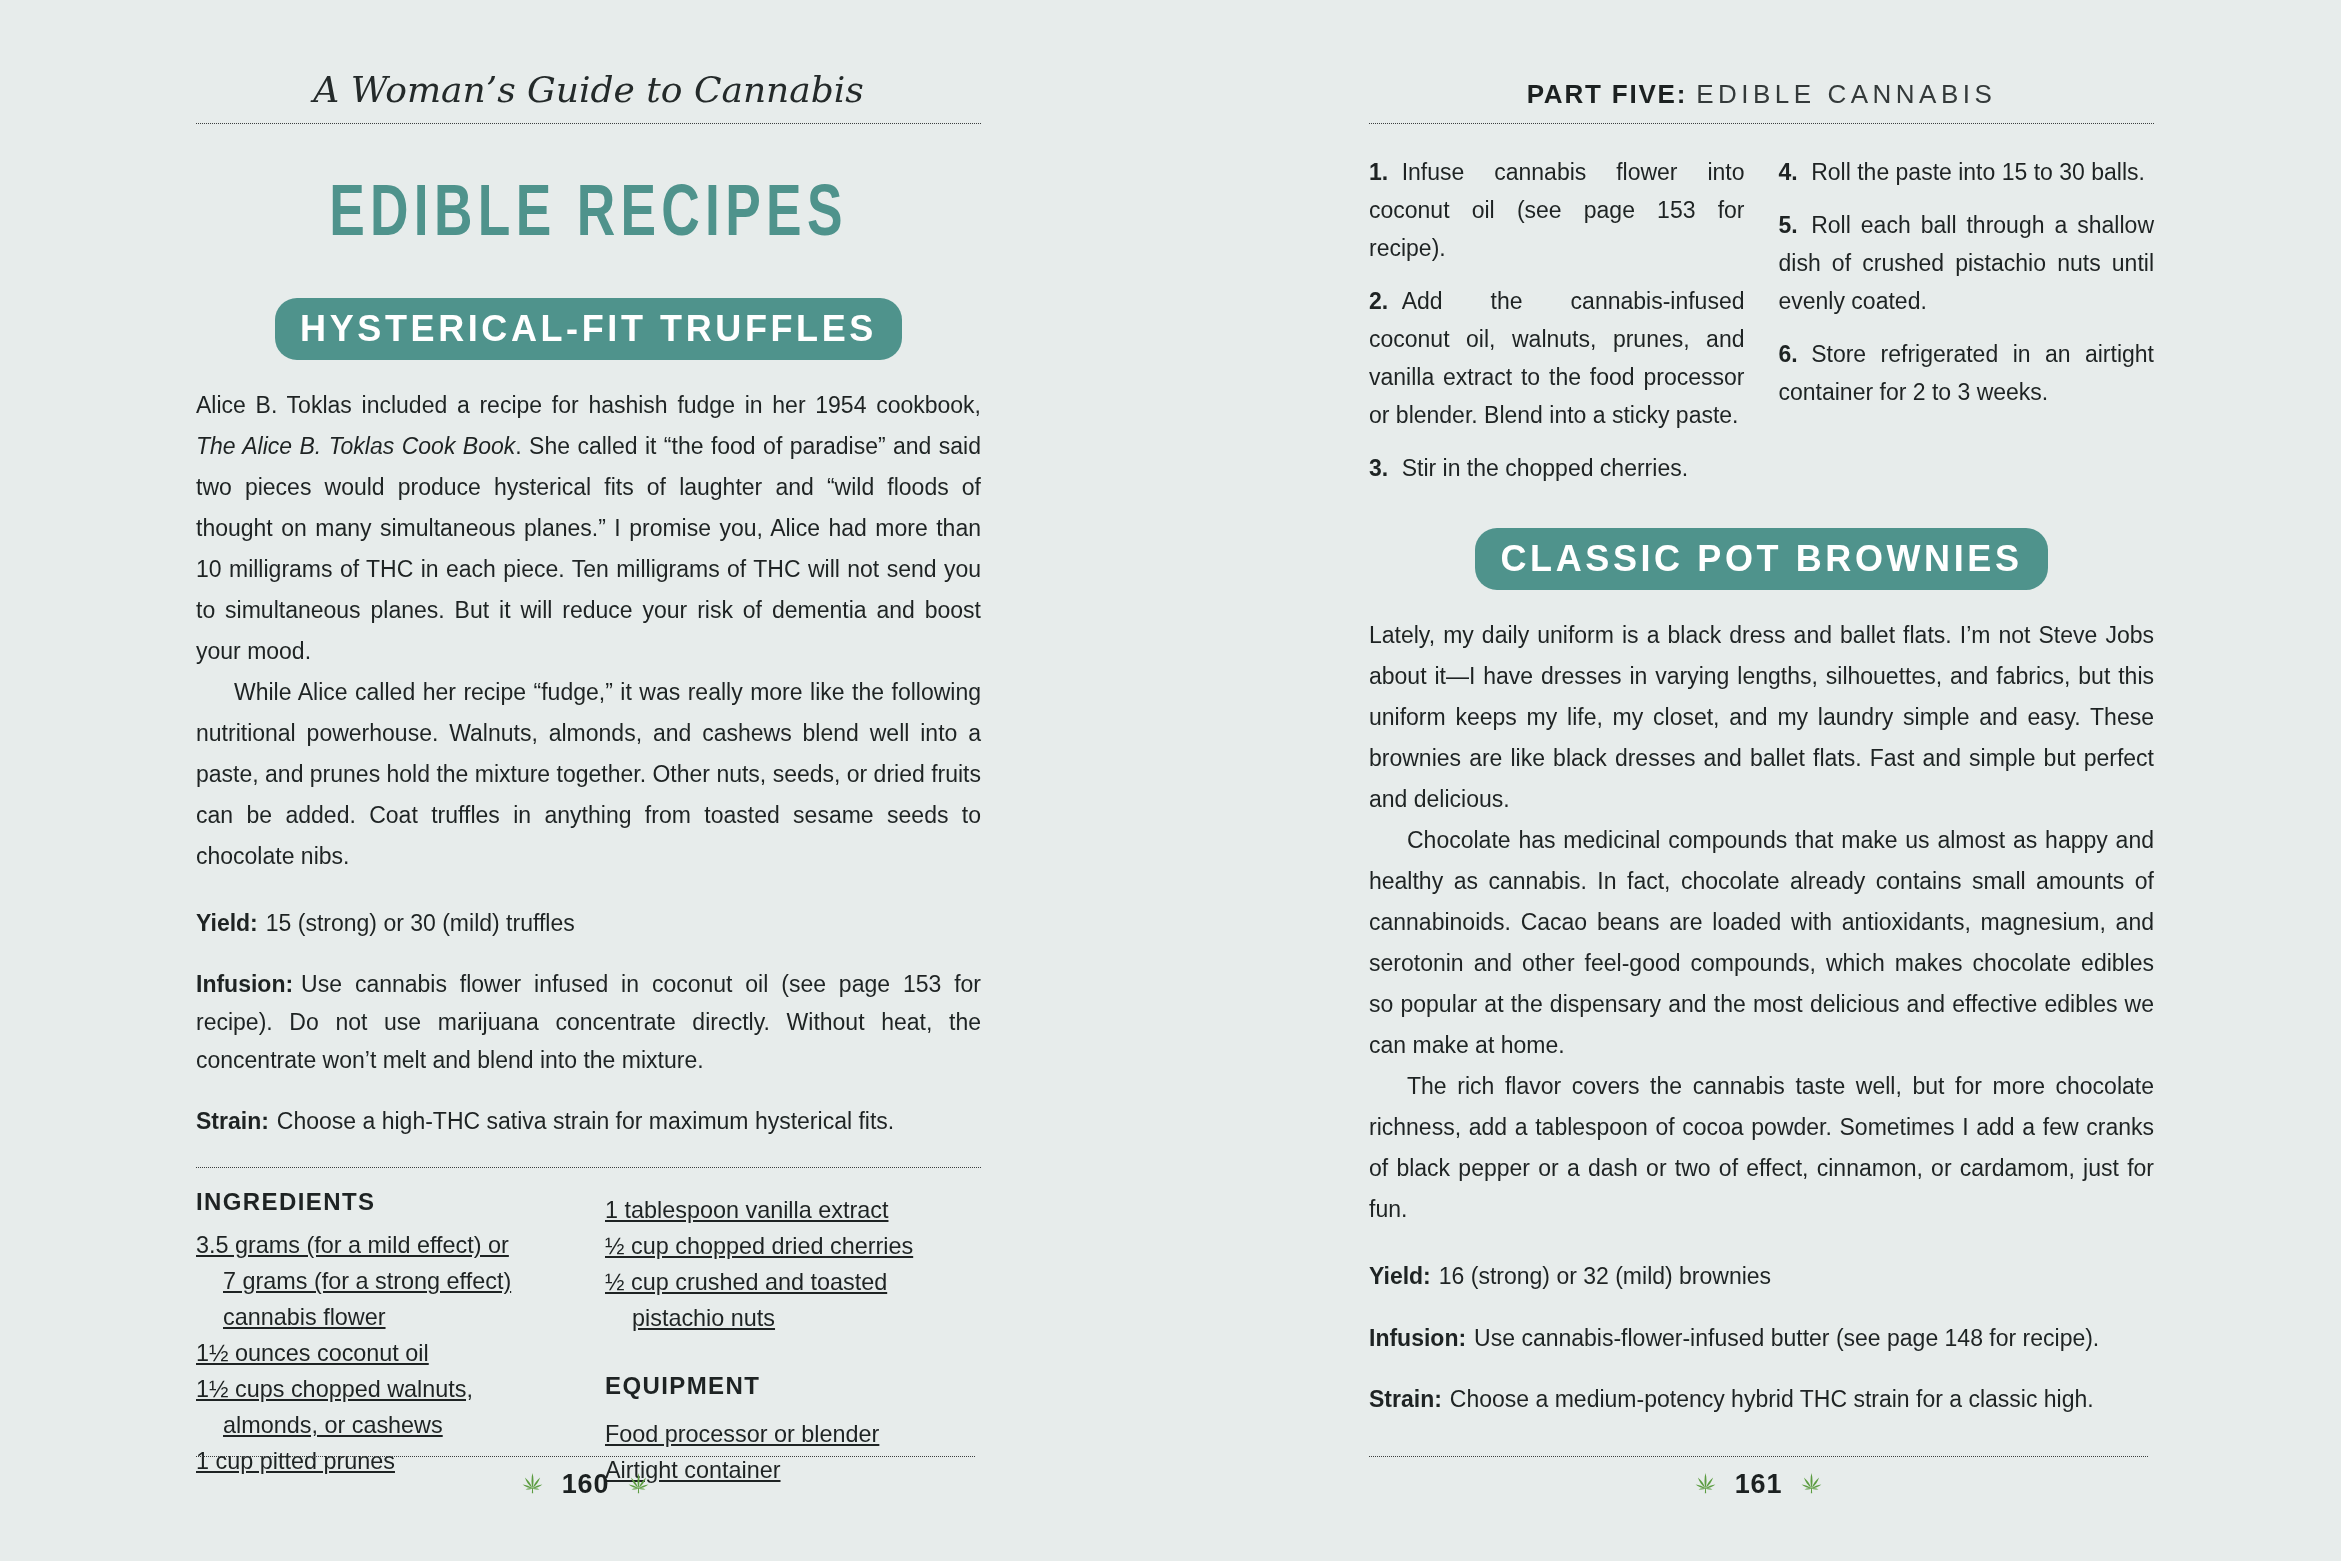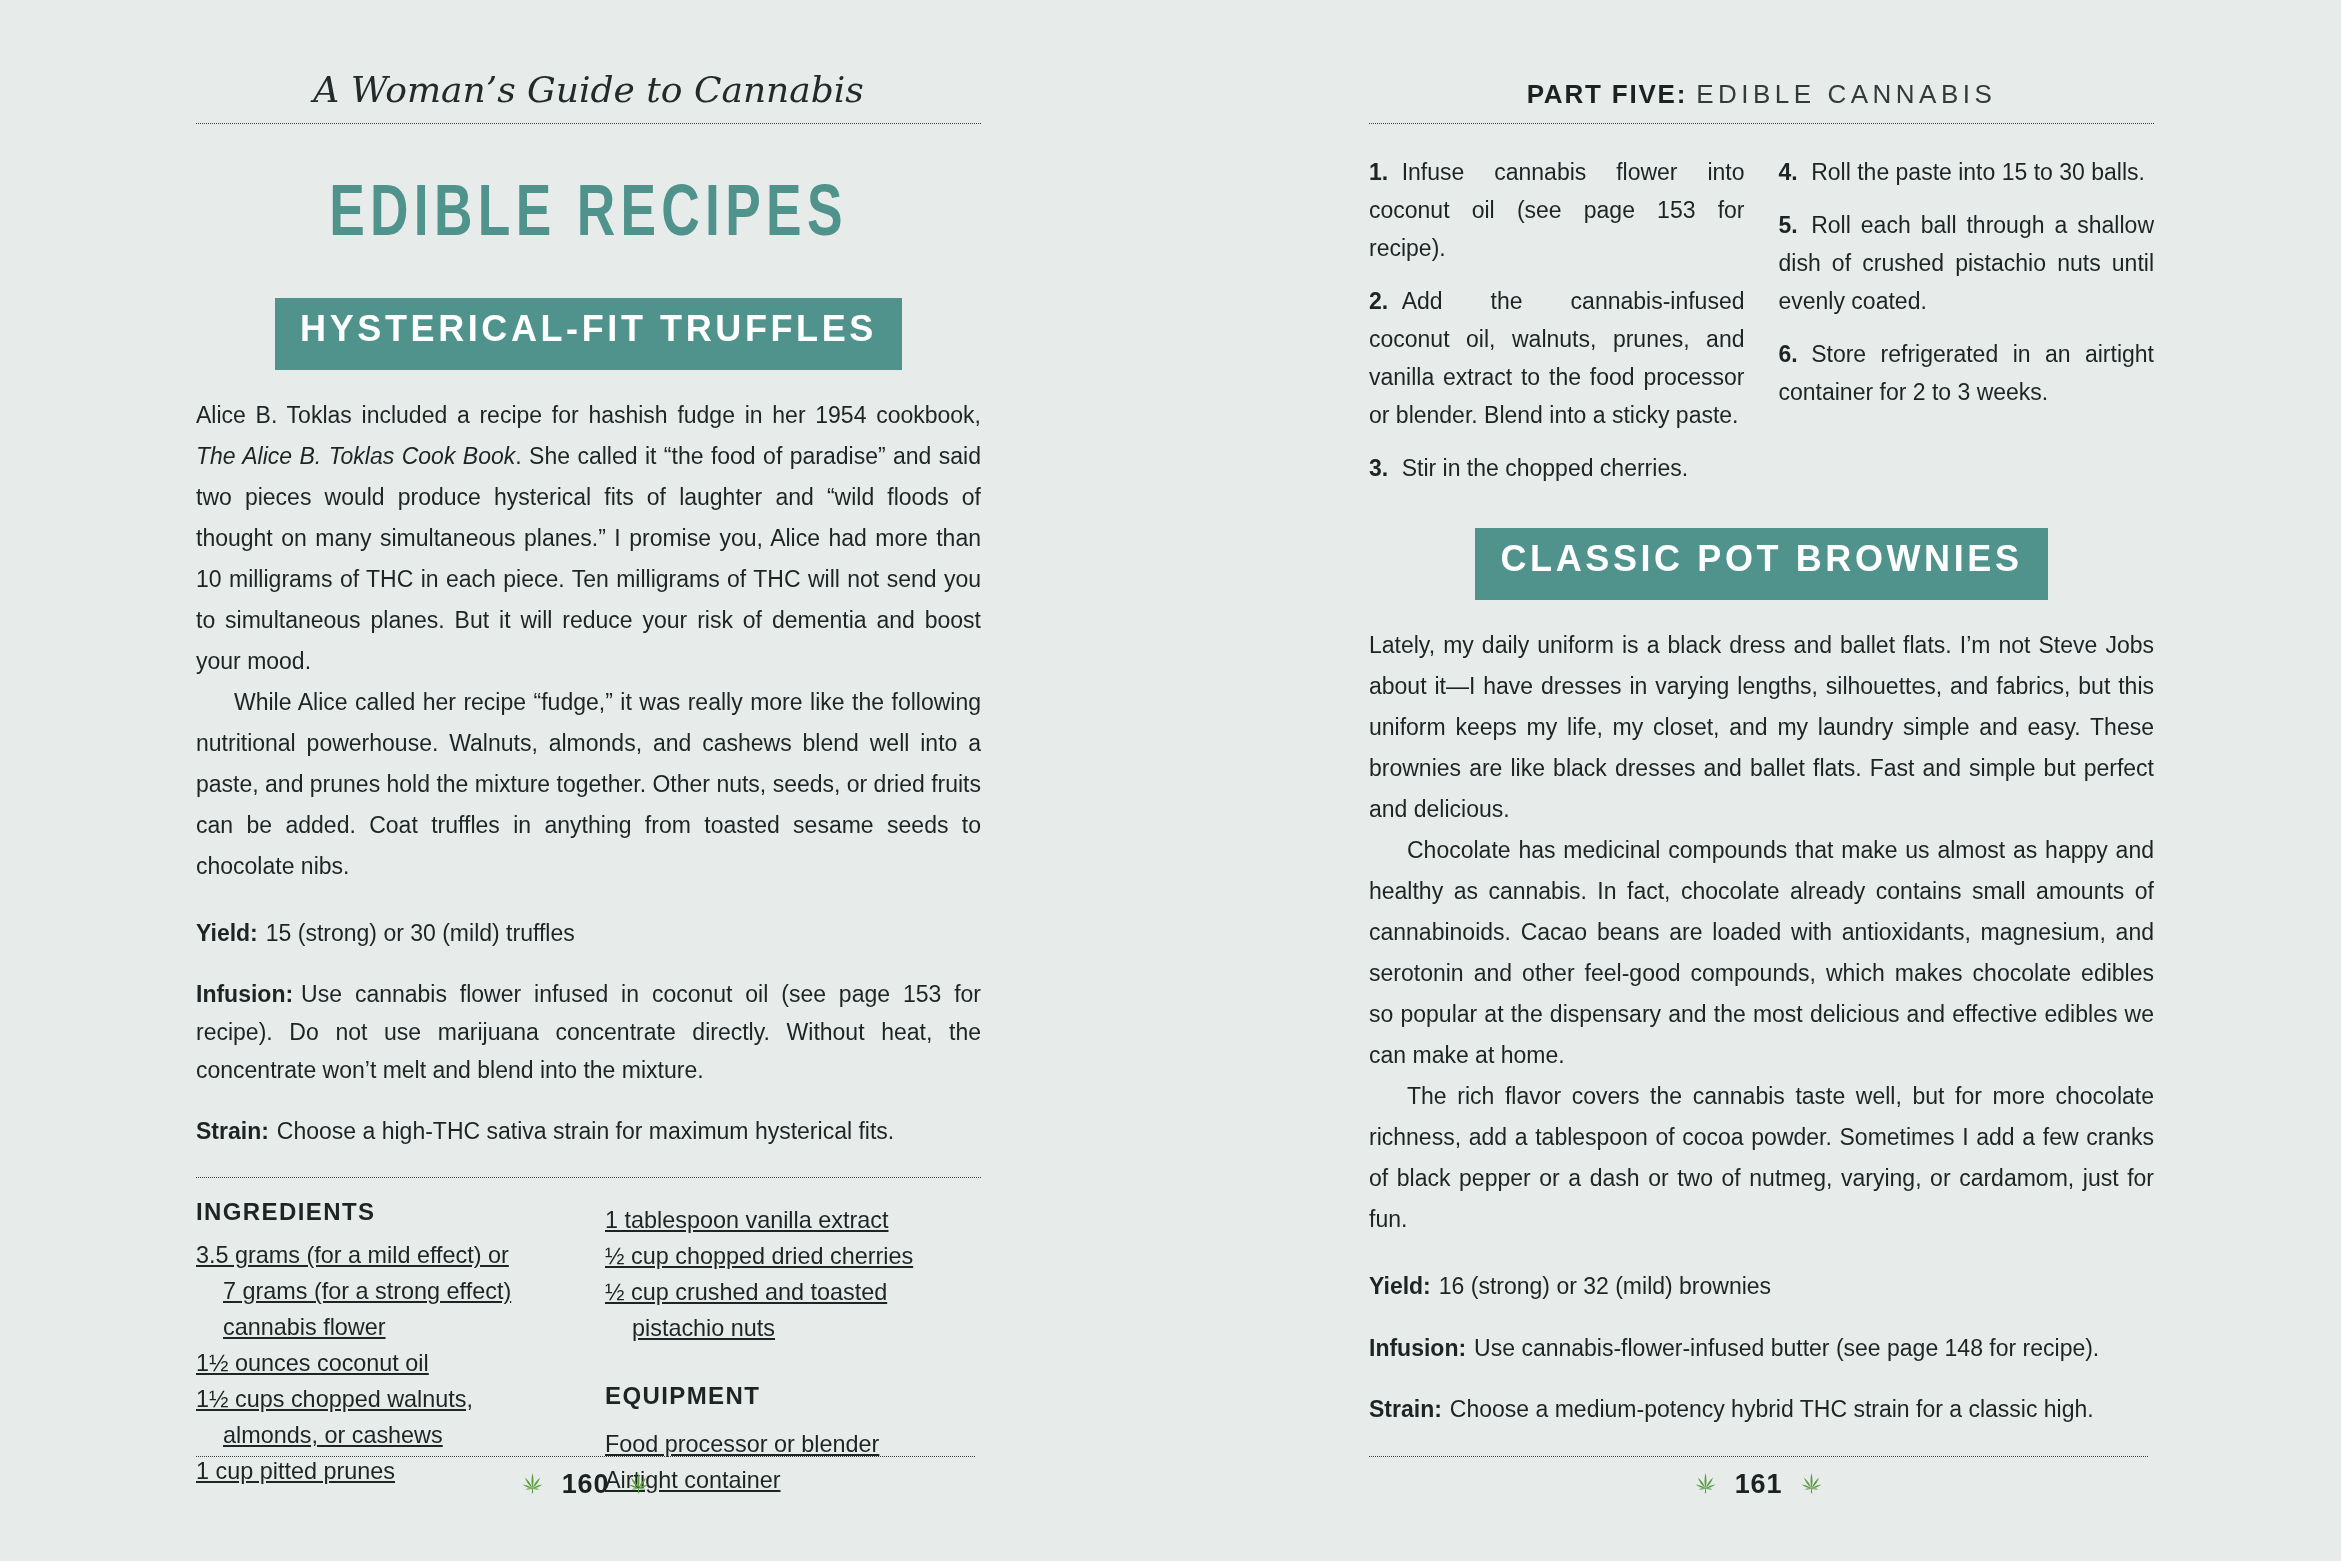--- a/index.html
+++ b/index.html
@@ -35,21 +35,21 @@
     font-size:72px; font-weight:bold; letter-spacing:7.2px;
     color:var(--accent-teal,#4f938c);
     transform:scaleX(0.74); transform-origin:center;
     white-space:nowrap;
   }
   
   .badge{
     display:table; margin:47px auto 4px;
     background:var(--accent-teal,#4f938c); color:#ffffff;
     font-size:36px; font-weight:bold; letter-spacing:3.6px;
-    padding:10px 25px 20px; white-space:nowrap;
+    padding:10px 25px 10px; white-space:nowrap;border-radius:22px;
   }
 
   
   .body-block{ margin-top:25px; }
   p.body{ margin:0; font-size:23px; line-height:41px; text-align:justify; }
   p.body.ind{ text-indent:38px; }
   .it{ font-style:italic; }
 
   p.label-line{ margin:23.4px 0 0; font-size:23px; line-height:38px; text-align:justify; }
   .blabel{ font-weight:bold; margin-right:8px; }
@@ -174,21 +174,21 @@
       <p class="step"><span class="stepnum">5.</span><span>Roll each ball through a shallow dish of crushed pistachio nuts until evenly coated.</span></p>
       <p class="step"><span class="stepnum">6.</span><span>Store refrigerated in an airtight container for 2 to 3 weeks.</span></p>
     </div>
   </div>
 
   <div class="badge" style="margin-top:41px">CLASSIC POT BROWNIES</div>
 
   <div class="body-block">
     <p class="body">Lately, my daily uniform is a black dress and ballet flats. I’m not Steve Jobs about it—I have dresses in varying lengths, silhouettes, and fabrics, but this uniform keeps my life, my closet, and my laundry simple and easy. These brownies are like black dresses and ballet flats. Fast and simple but perfect and delicious.</p>
     <p class="body ind">Chocolate has medicinal compounds that make us almost as happy and healthy as cannabis. In fact, chocolate already contains small amounts of cannabinoids. Cacao beans are loaded with antioxidants, magnesium, and serotonin and other feel-good compounds, which makes chocolate edibles so popular at the dispensary and the most delicious and effective edibles we can make at home.</p>
-    <p class="body ind">The rich flavor covers the cannabis taste well, but for more chocolate richness, add a tablespoon of cocoa powder. Sometimes I add a few cranks of black pepper or a dash or two of nutmeg, varying, or cardamom, just for fun.</p>
+    <p class="body ind">The rich flavor covers the cannabis taste well, but for more chocolate richness, add a tablespoon of cocoa powder. Sometimes I add a few cranks of black pepper or a dash or two of effect, cinnamon, or cardamom, just for fun.</p>
   </div>
 
   <p class="label-line" style="margin-top:27px"><span class="blabel">Yield:</span><span>16 (strong) or 32 (mild) brownies</span></p>
 
   <p class="label-line"><span class="blabel">Infusion:</span><span>Use cannabis-flower-infused butter (see page 148 for recipe).</span></p>
 
   <p class="label-line"><span class="blabel">Strain:</span><span>Choose a medium-potency hybrid THC strain for a classic high.</span></p>
 
   <div class="page-footer">
     <span class="leaf">

